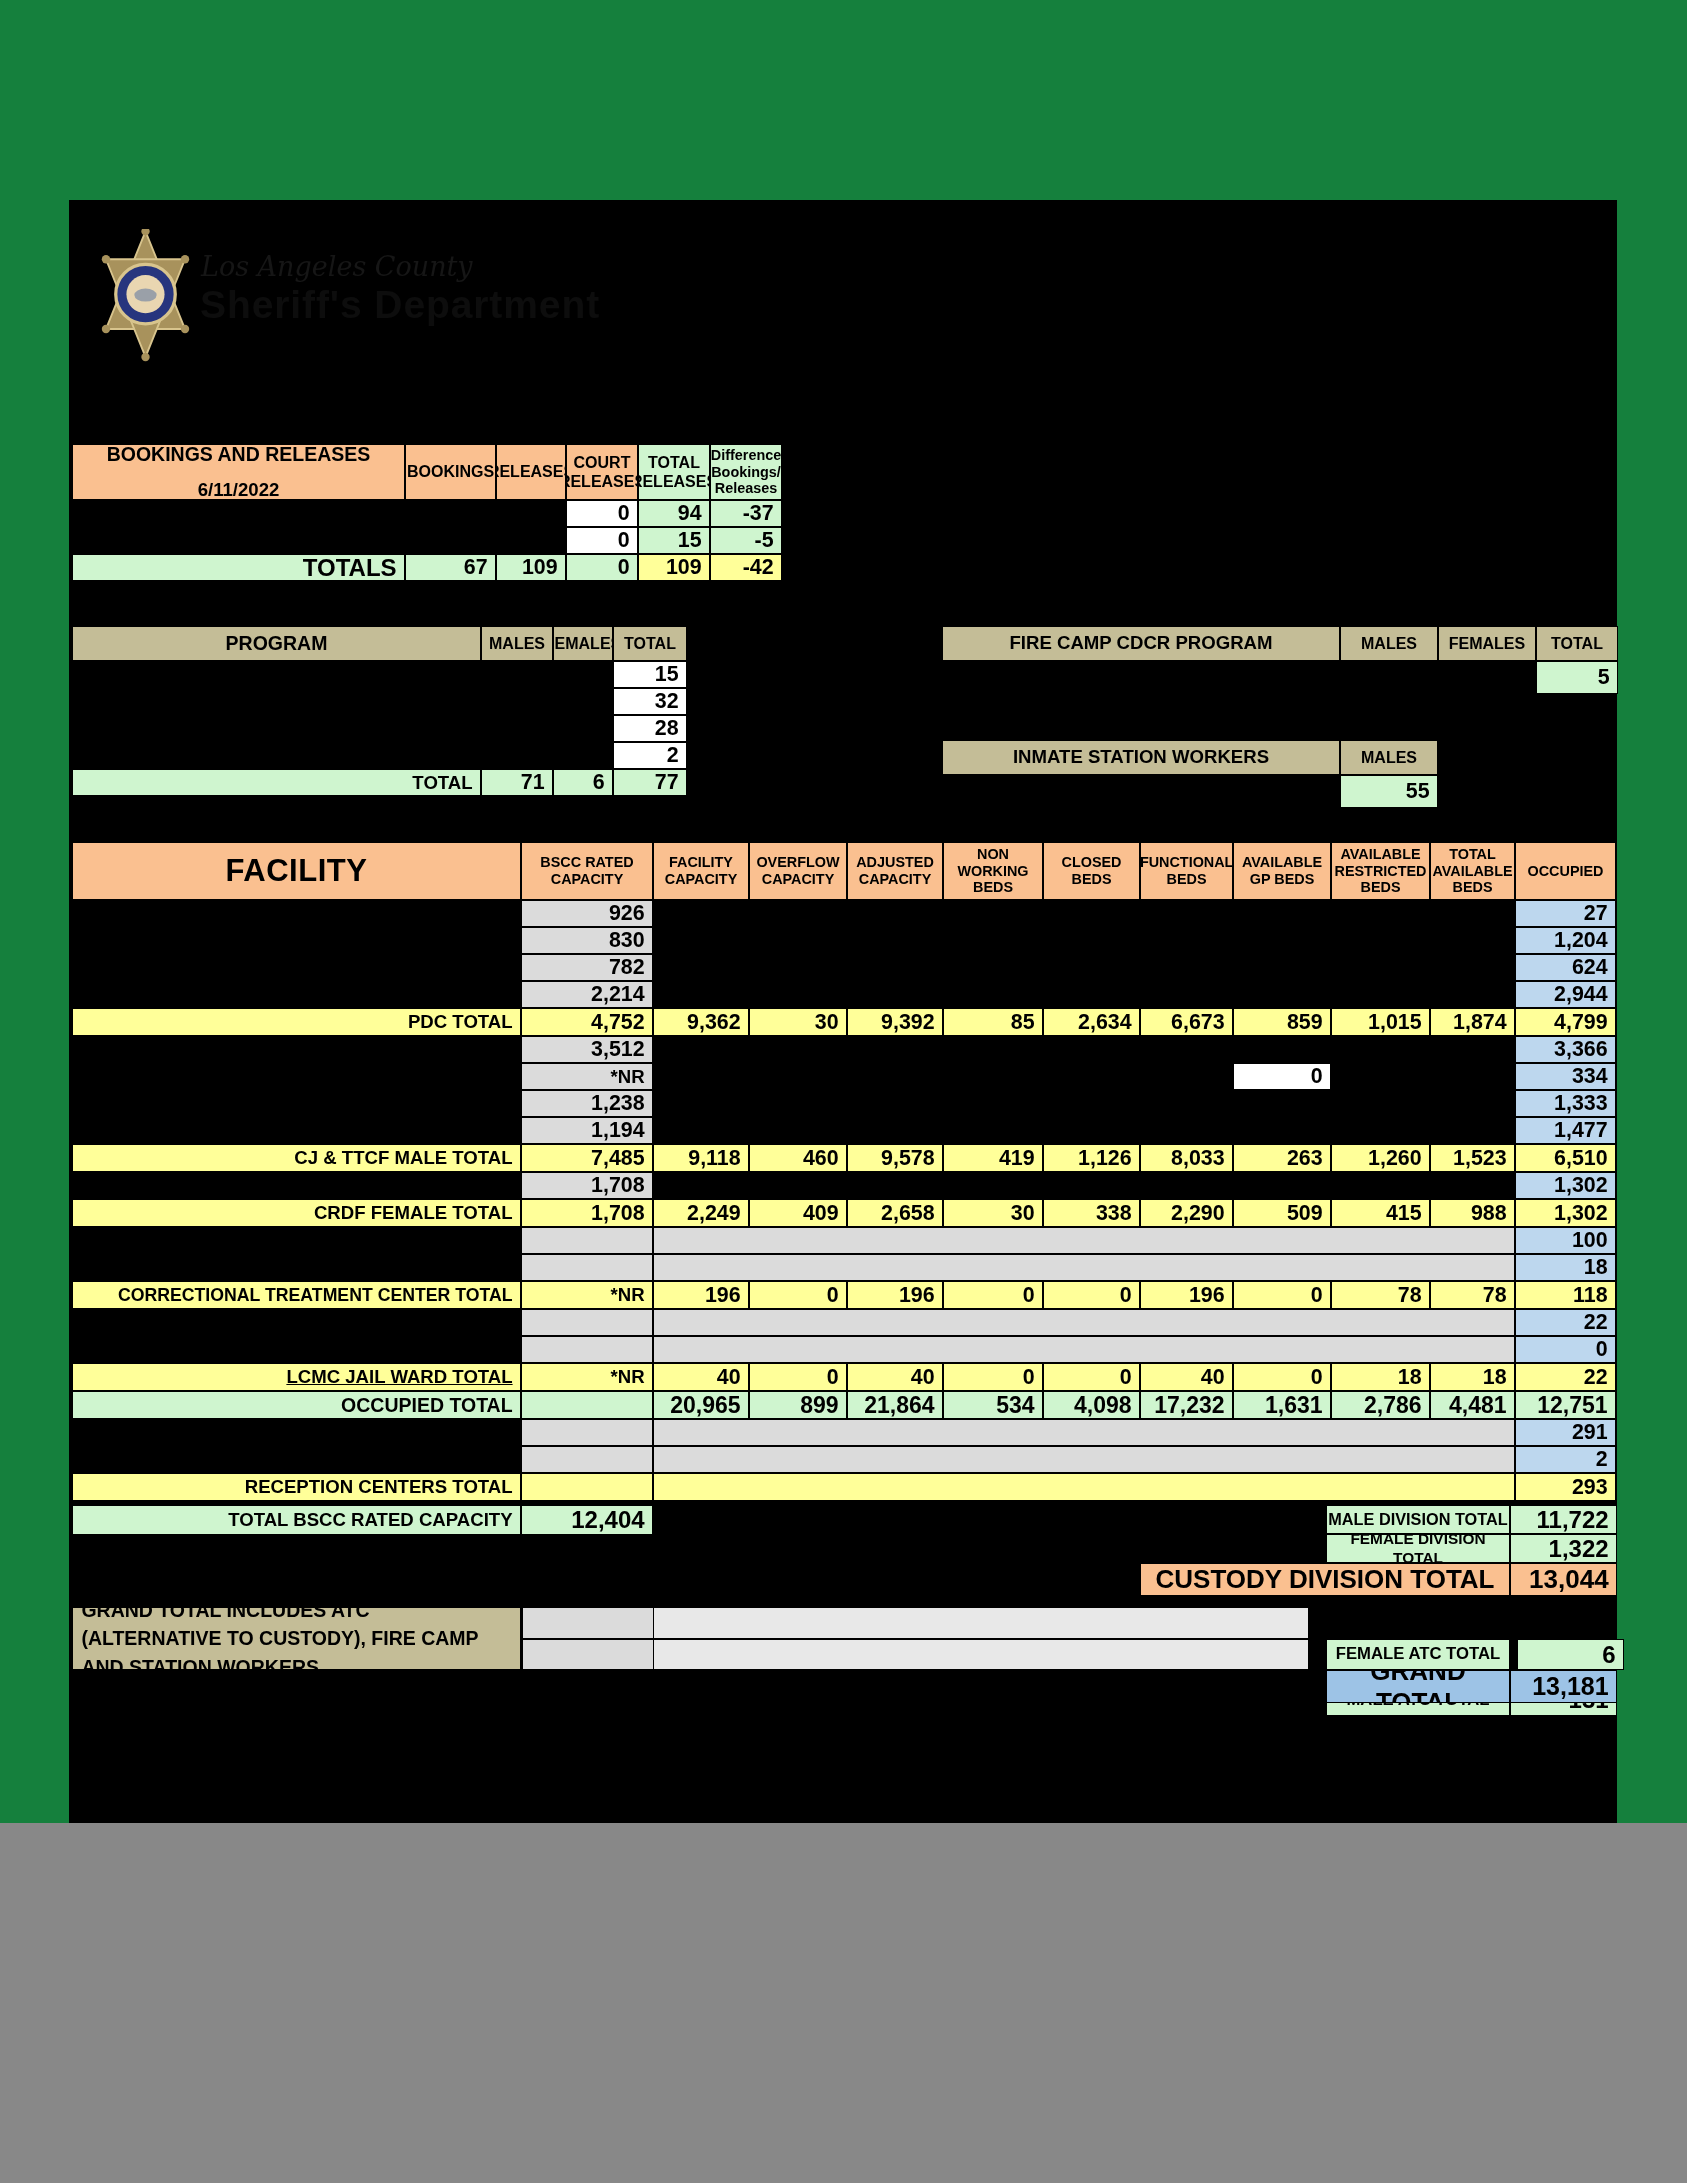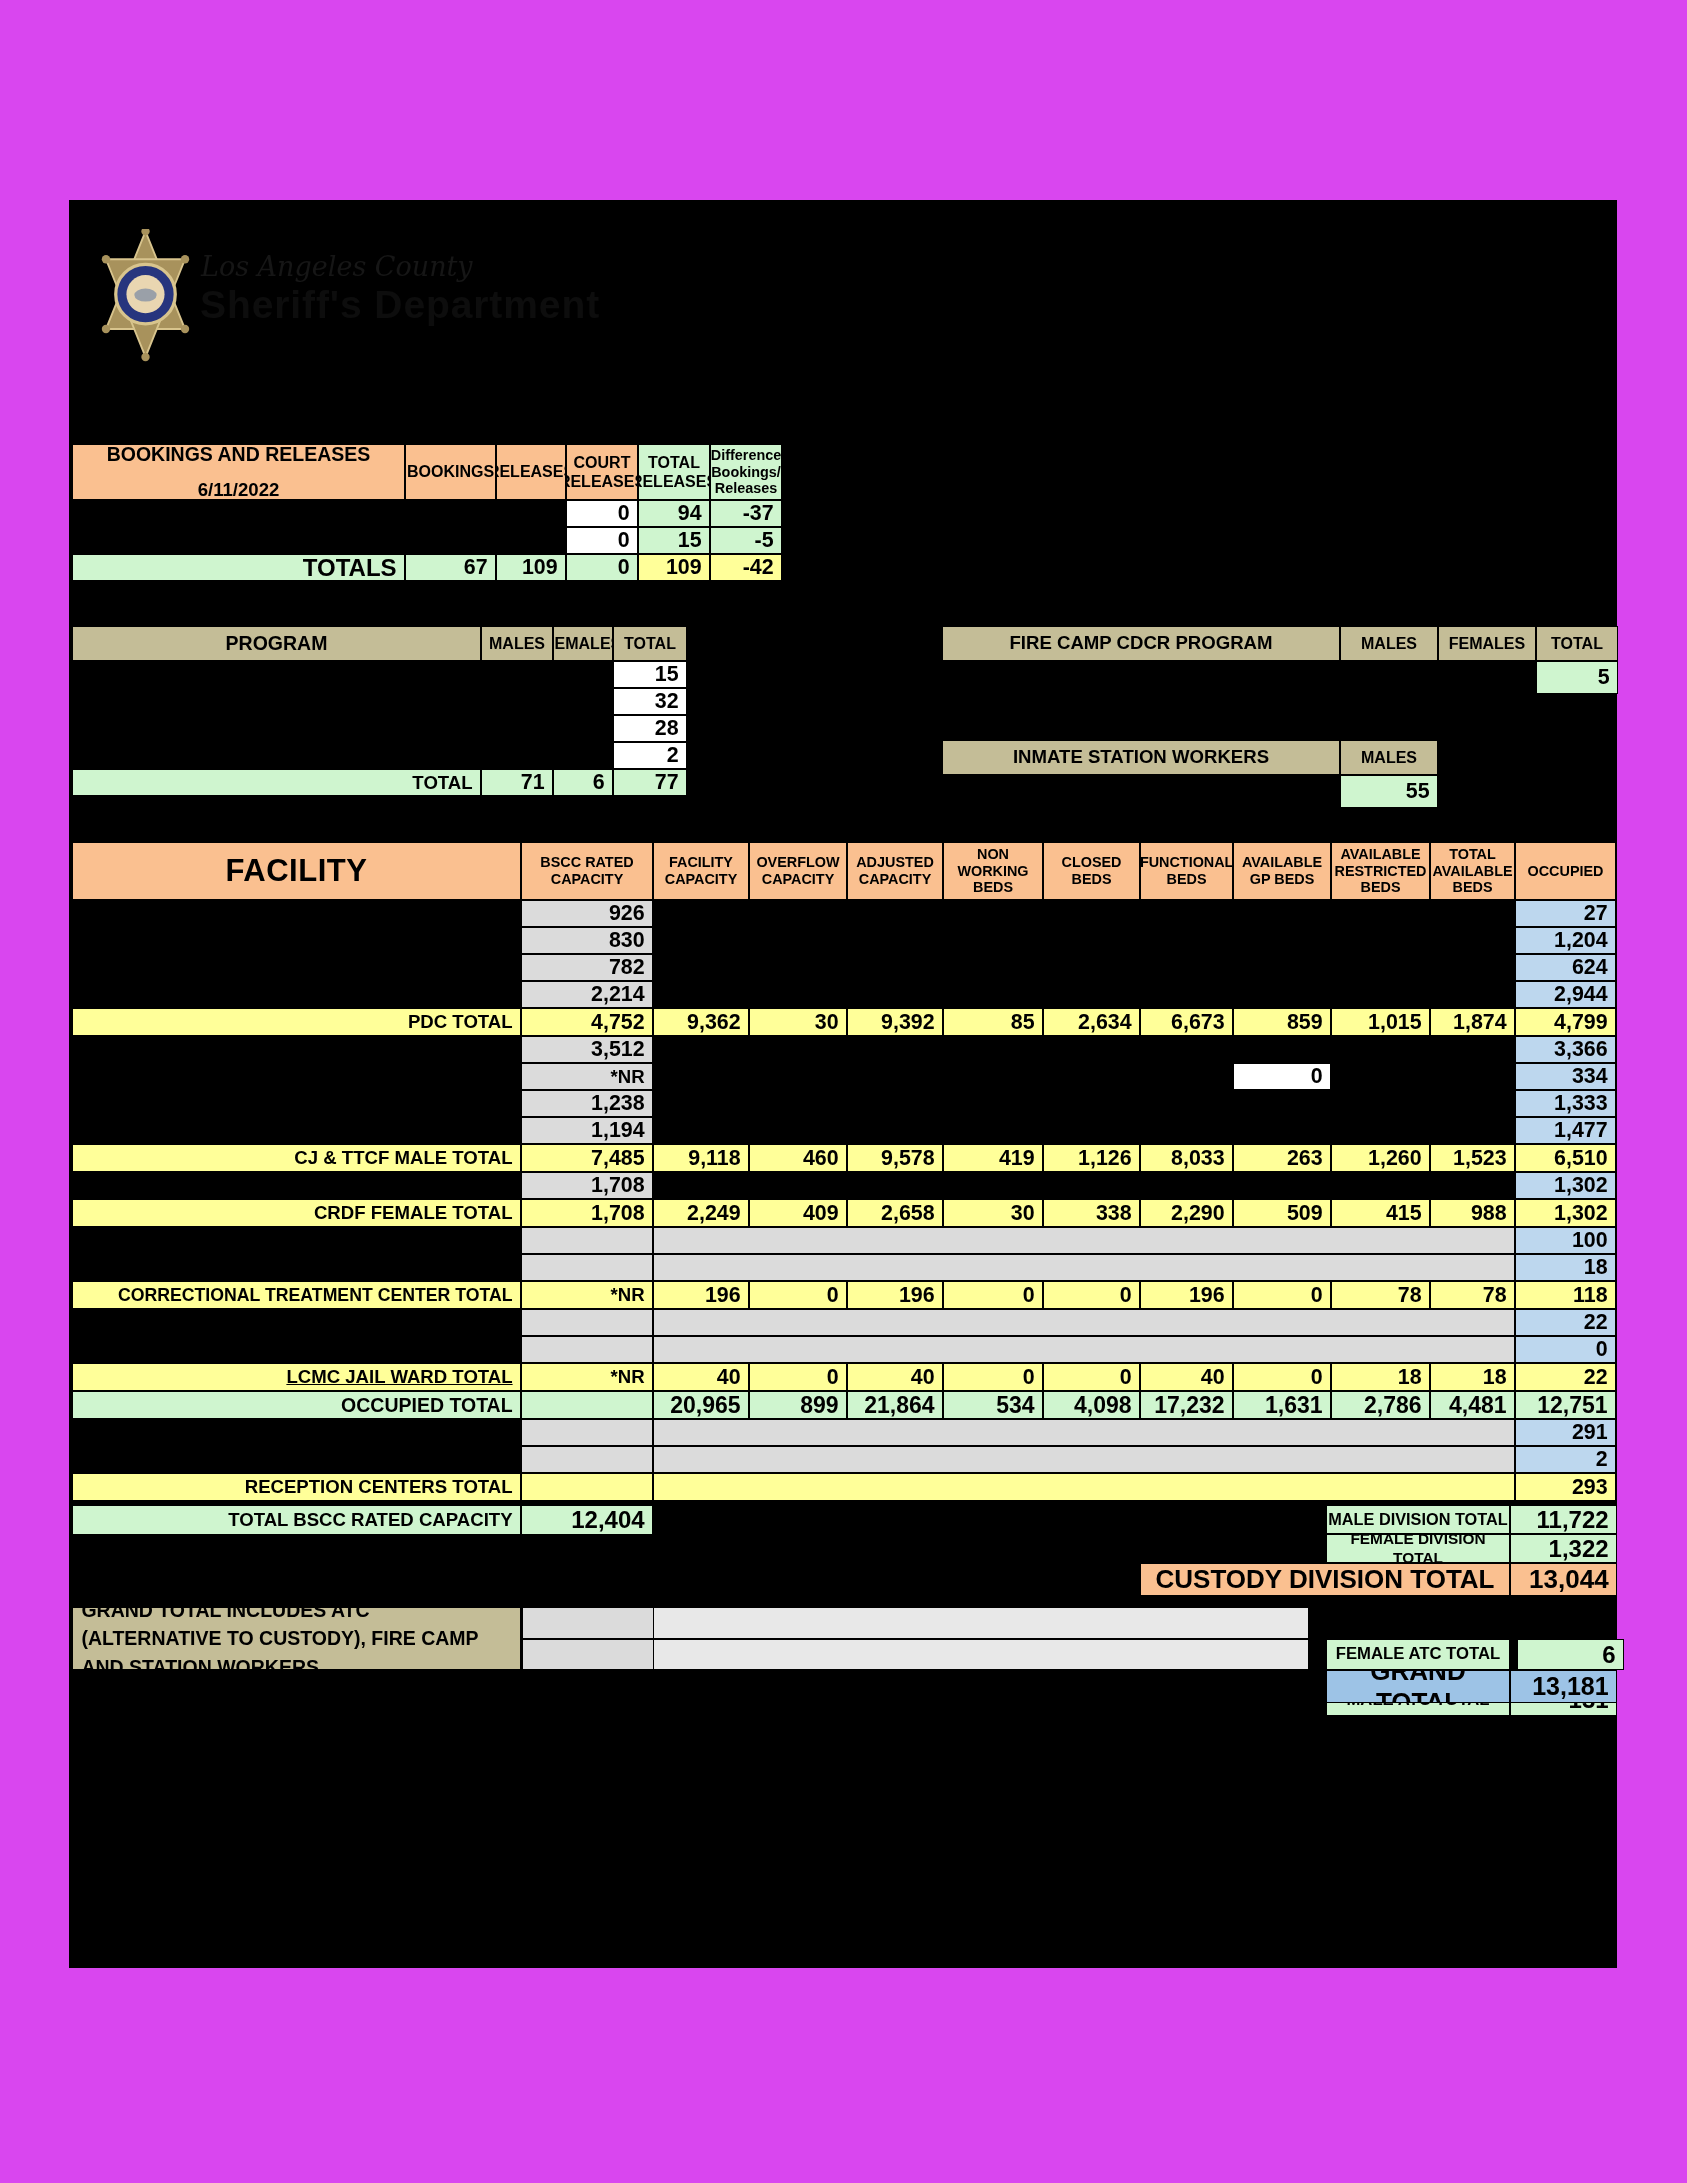--- a/index.html
+++ b/index.html
@@ -1,16 +1,16 @@
 <!DOCTYPE html>
 <html style="font-size:7.4px"><head>
 <meta charset="utf-8">
 <style>
   html,body{margin:0;padding:0;background:#888;}
-  .page{position:relative;width:1687px;height:2183px;background:#d946ef;overflow:hidden;
+  .page{position:relative;width:1687px;height:1823px;background:#15803d;overflow:hidden;
         font-family:"Liberation Sans", sans-serif;color:#000;}
   .blackback{position:absolute;left:69px;top:200px;width:1548px;height:1768px;background:#000;}
   .abs{position:absolute;}
   .grid{display:grid;position:absolute;}
   .cell{border:1.4px solid #000;box-sizing:border-box;display:flex;align-items:center;overflow:hidden;}
   .num{justify-content:flex-end;padding-right:7.4px;font-weight:bold;font-size:21.4px;}
   .lbl{justify-content:flex-end;padding-right:7.4px;font-weight:bold;}
   .ctr{justify-content:center;text-align:center;}
   .org{background:#FAC090;}
   .grn{background:#CFF5CF;}

